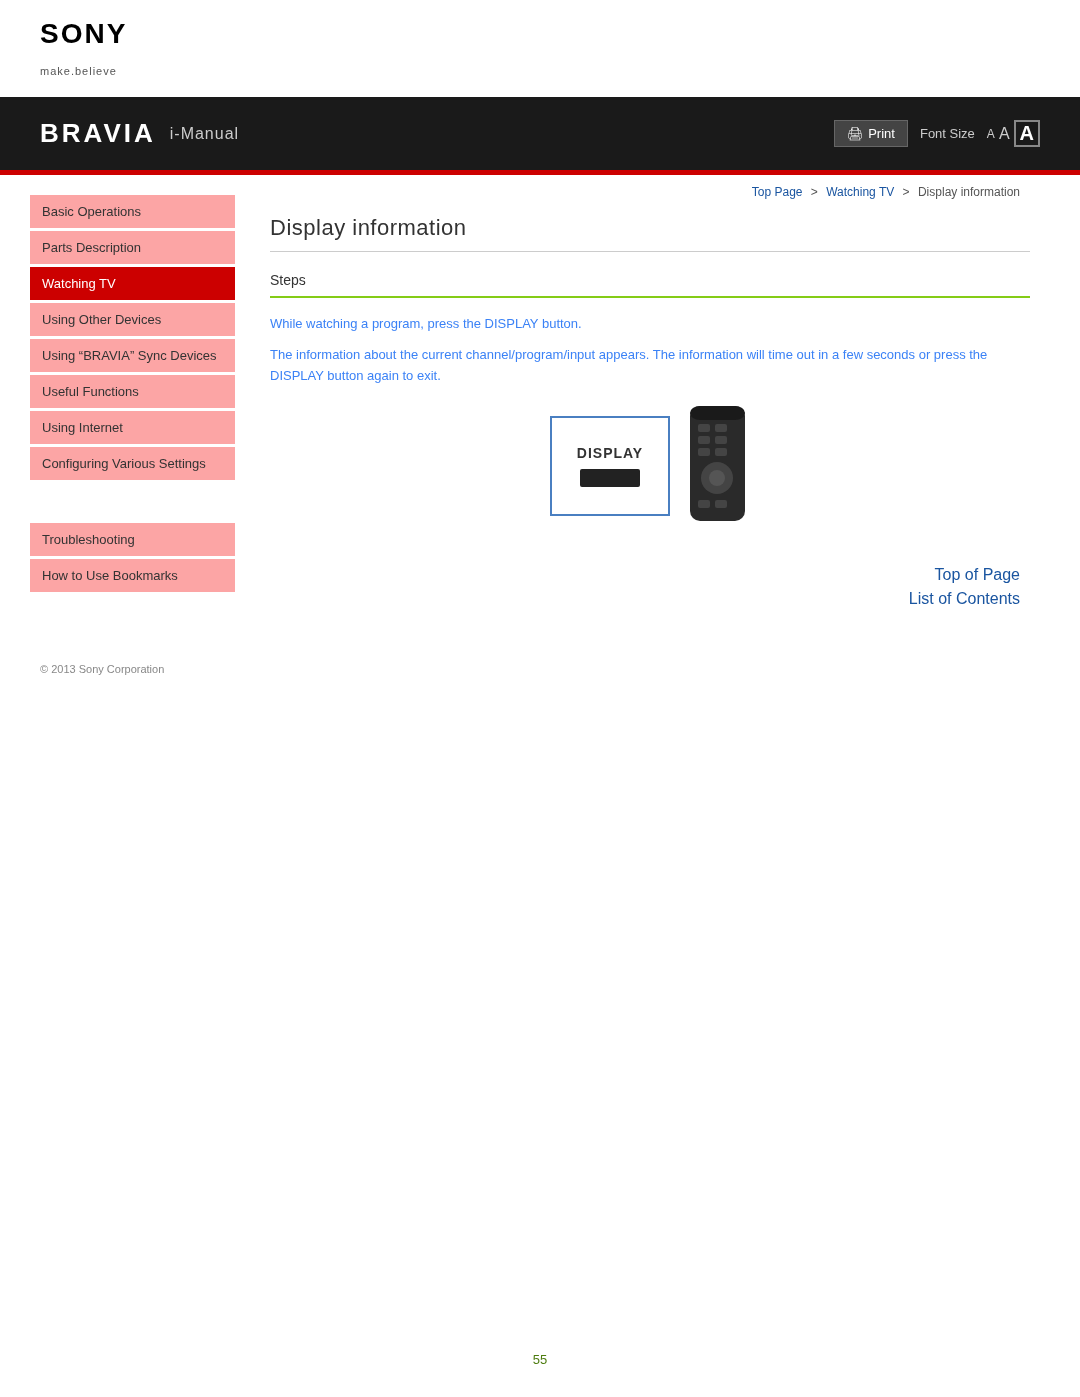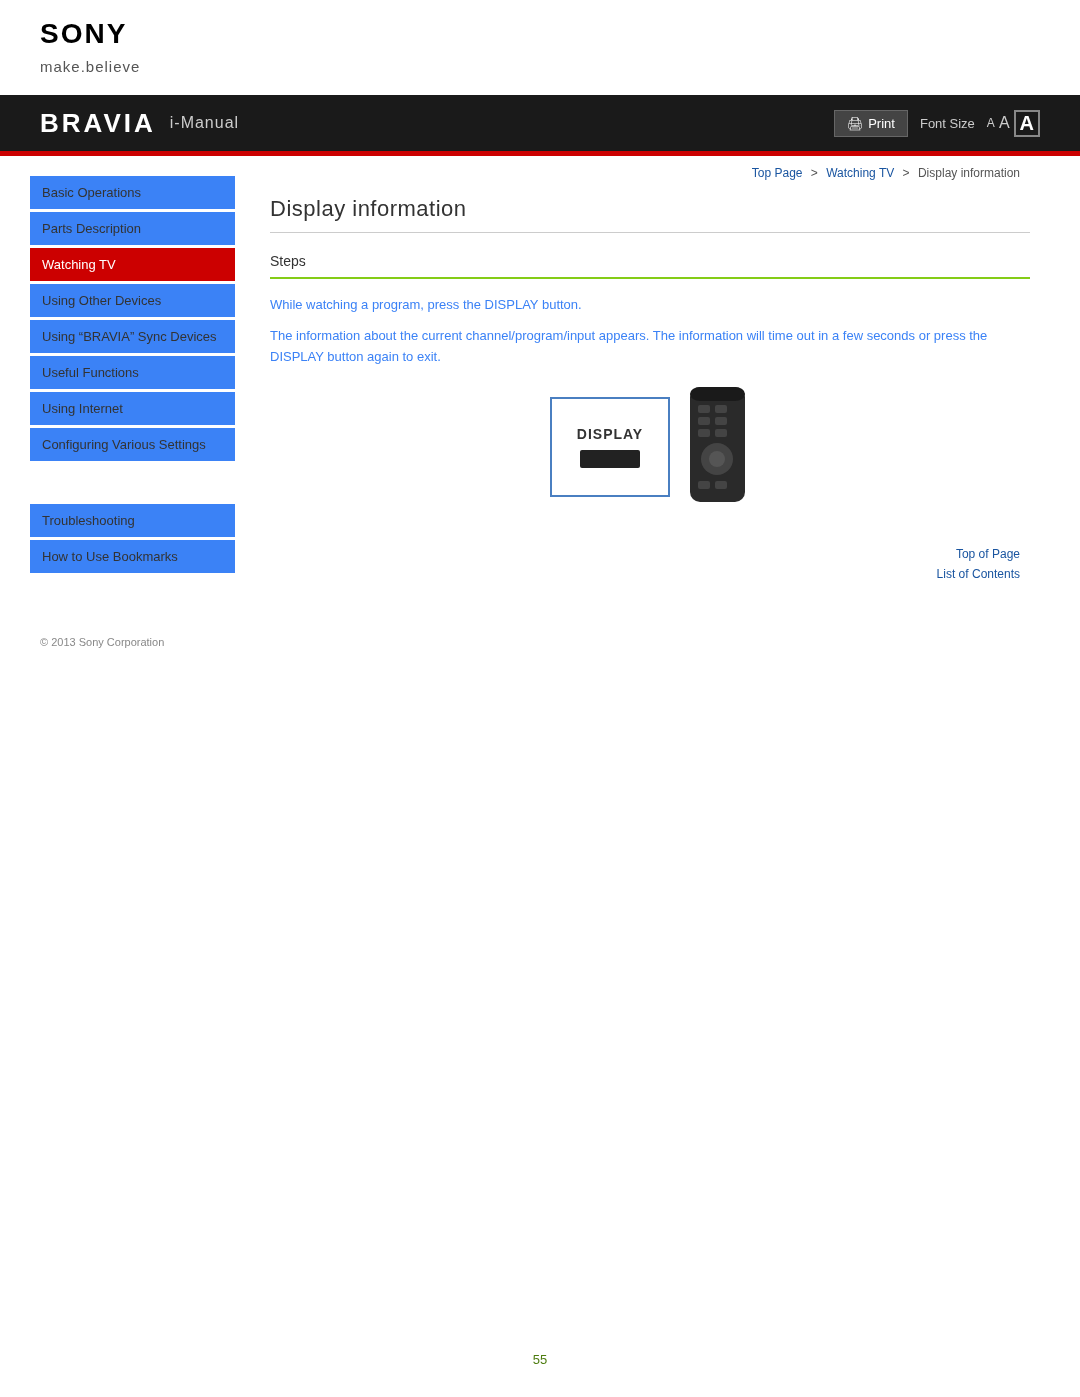--- a/index.html
+++ b/index.html
@@ -18,30 +18,30 @@
       border-bottom: none;
     }
     .sony-logo {
       font-size: 28px;
       font-weight: 900;
       letter-spacing: 2px;
       color: #000;
       font-family: Arial, sans-serif;
     }
     .sony-tagline {
-      font-size: 15px;
+      font-size: 11px;
       color: #555;
       letter-spacing: 1px;
-      margin-top: 8px;
+      margin-top: 15px;
     }
 
     
     .header-bar {
       background: #1a1a1a;
-      height: 56px;
+      height: 73px;
       display: flex;
       align-items: center;
       padding: 0 40px;
       margin-top: 10px;
     }
     .bravia-title {
       font-size: 26px;
       font-weight: bold;
       color: #fff;
       letter-spacing: 3px;
@@ -113,21 +113,21 @@
       width: 240px;
       min-width: 240px;
       padding: 20px 0 20px 30px;
       flex-shrink: 0;
     }
     .sidebar-item {
       display: block;
       padding: 9px 12px;
       font-size: 13px;
       color: #333;
-      background: #3b82f6;
+      background: #fca5a5;
       margin-bottom: 3px;
       cursor: pointer;
       text-decoration: none;
       border: none;
       width: 205px;
     }
     .sidebar-item.active {
       background: #cc0000;
       color: #fff;
     }
@@ -243,21 +243,21 @@
     
     .bottom-links {
       margin-top: 30px;
       display: flex;
       flex-direction: column;
       align-items: flex-end;
       gap: 6px;
       padding-right: 10px;
     }
     .bottom-link {
-      font-size: 12px;
+      font-size: 16px;
       color: #1a55a0;
       text-decoration: none;
       cursor: pointer;
     }
 
     
     .footer {
       display: flex;
       justify-content: space-between;
       align-items: center;

